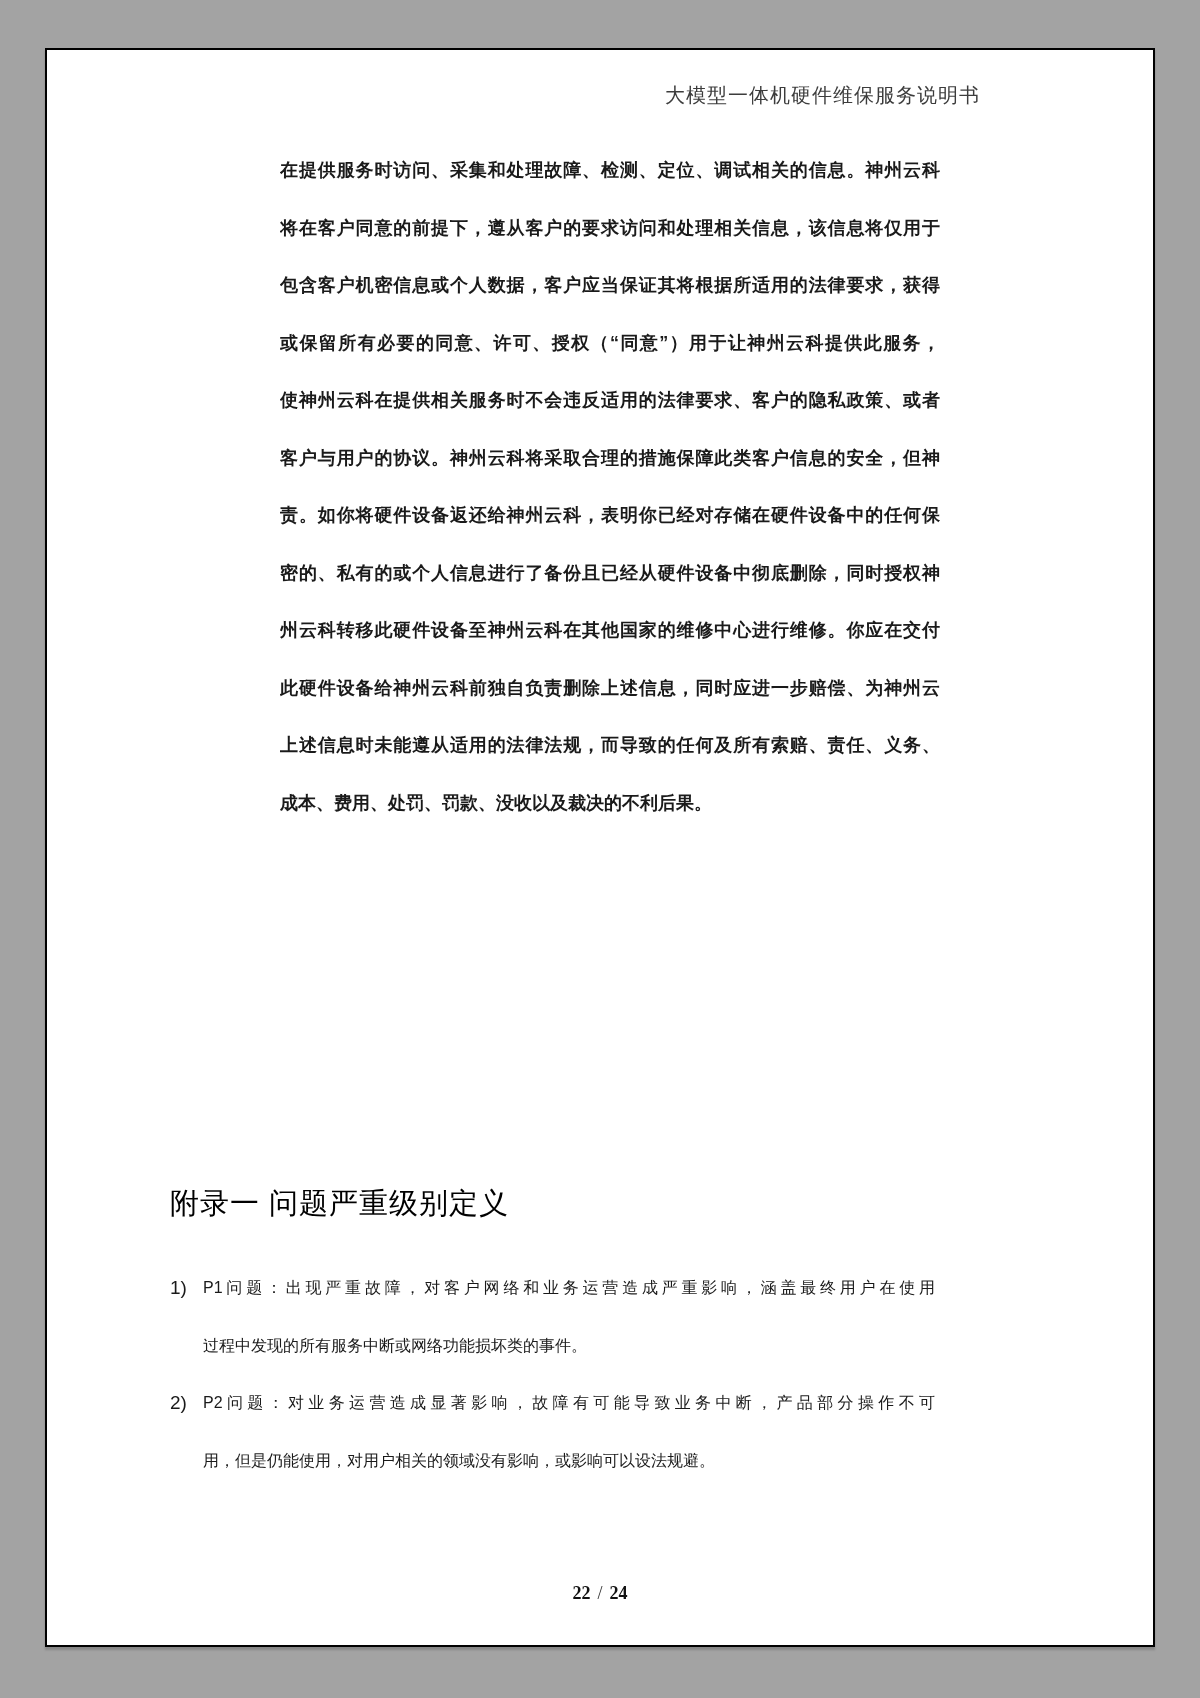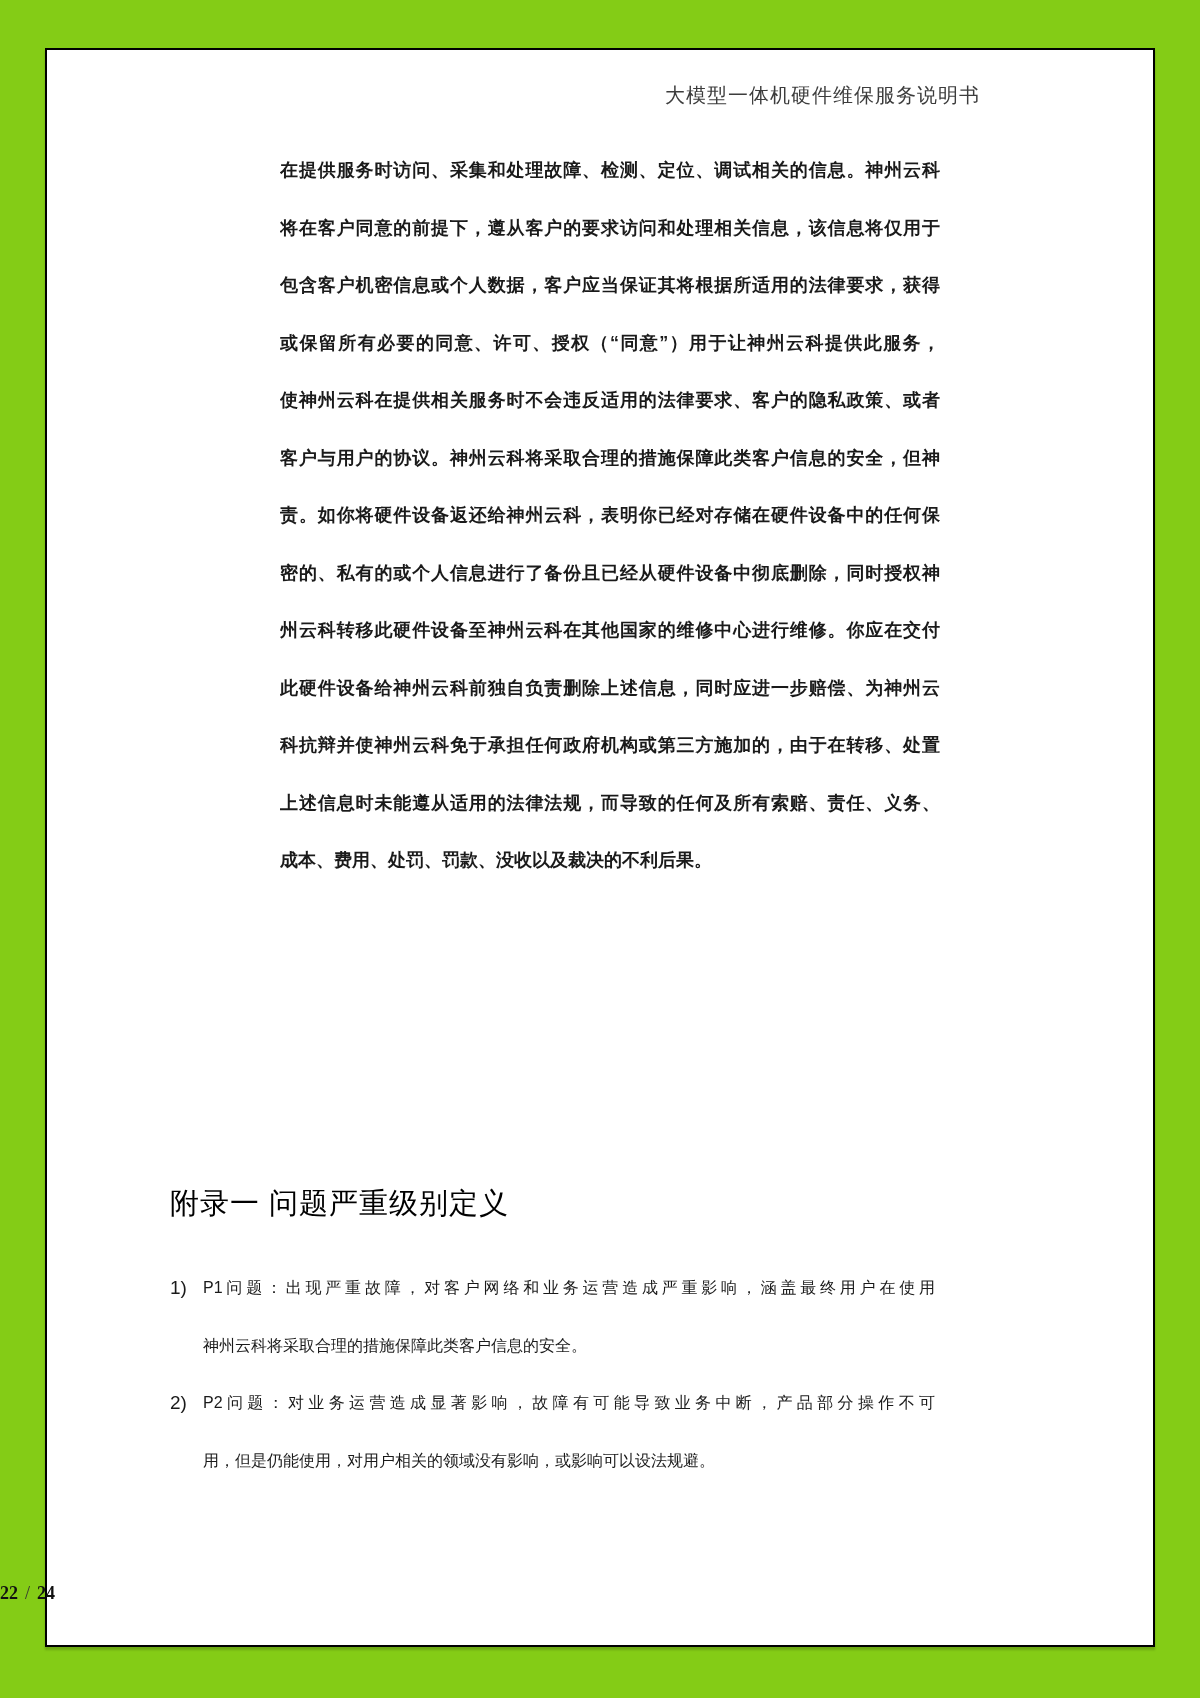--- a/index.html
+++ b/index.html
@@ -9,21 +9,21 @@
     width: 1200px;
     height: 1698px;
     font-family: "Liberation Sans", sans-serif;
     color: #1a1a1a;
     -webkit-font-smoothing: antialiased;
   }
   .page {
     position: relative;
     width: 1200px;
     height: 1698px;
-    background: #84cc16;
+    background: #a3a3a3;
     overflow: hidden;
   }
   .page-border {
     position: absolute;
     left: 45px;
     top: 48px;
     width: 1106px;
     height: 1595px;
     border: 2px solid #000000;
     box-shadow: 0 3px 2px rgba(0,0,0,0.18);
@@ -101,20 +101,21 @@
     color: #1a1a1a;
   }
   .item-line.short {
     text-align-last: left;
   }
   .page-footer {
     position: absolute;
     left: 0;
     top: 1583px;
     width: 1200px;
+    text-align: center;
     font-family: "Liberation Serif", serif;
     font-size: 18px;
     color: #111111;
   }
   .page-footer .num {
     font-weight: bold;
   }
   .page-footer .sep {
     font-weight: normal;
     color: #333333;
@@ -134,34 +135,33 @@
     <div class="para-line">在提供服务时访问、采集和处理故障、检测、定位、调试相关的信息。神州云科</div>
     <div class="para-line">将在客户同意的前提下，遵从客户的要求访问和处理相关信息，该信息将仅用于</div>
     <div class="para-line">包含客户机密信息或个人数据，客户应当保证其将根据所适用的法律要求，获得</div>
     <div class="para-line">或保留所有必要的同意、许可、授权（“同意”）用于让神州云科提供此服务，</div>
     <div class="para-line">使神州云科在提供相关服务时不会违反适用的法律要求、客户的隐私政策、或者</div>
     <div class="para-line">客户与用户的协议。神州云科将采取合理的措施保障此类客户信息的安全，但神</div>
     <div class="para-line">责。如你将硬件设备返还给神州云科，表明你已经对存储在硬件设备中的任何保</div>
     <div class="para-line">密的、私有的或个人信息进行了备份且已经从硬件设备中彻底删除，同时授权神</div>
     <div class="para-line">州云科转移此硬件设备至神州云科在其他国家的维修中心进行维修。你应在交付</div>
     <div class="para-line">此硬件设备给神州云科前独自负责删除上述信息，同时应进一步赔偿、为神州云</div>
-    <div class="para-line">科抗辩并使神州云科免于承担任何政府机构或第三方施加的，由于在转移、处置</div>
     <div class="para-line">上述信息时未能遵从适用的法律法规，而导致的任何及所有索赔、责任、义务、</div>
     <div class="para-line short">成本、费用、处罚、罚款、没收以及裁决的不利后果。</div>
   </div>
 
   <div class="appendix-heading">附录一 问题严重级别定义</div>
 
   <div class="severity-list">
 
     <div class="list-item">
       <div class="item-number">1)</div>
       <div class="item-text">
         <div class="item-line">P1问题：出现严重故障，对客户网络和业务运营造成严重影响，涵盖最终用户在使用</div>
-        <div class="item-line short">神州云科将采取合理的措施保障此类客户信息的安全。</div>
+        <div class="item-line short">过程中发现的所有服务中断或网络功能损坏类的事件。</div>
       </div>
     </div>
 
     <div class="list-item">
       <div class="item-number">2)</div>
       <div class="item-text">
         <div class="item-line">P2问题：对业务运营造成显著影响，故障有可能导致业务中断，产品部分操作不可</div>
         <div class="item-line short">用，但是仍能使用，对用户相关的领域没有影响，或影响可以设法规避。</div>
       </div>
     </div>

